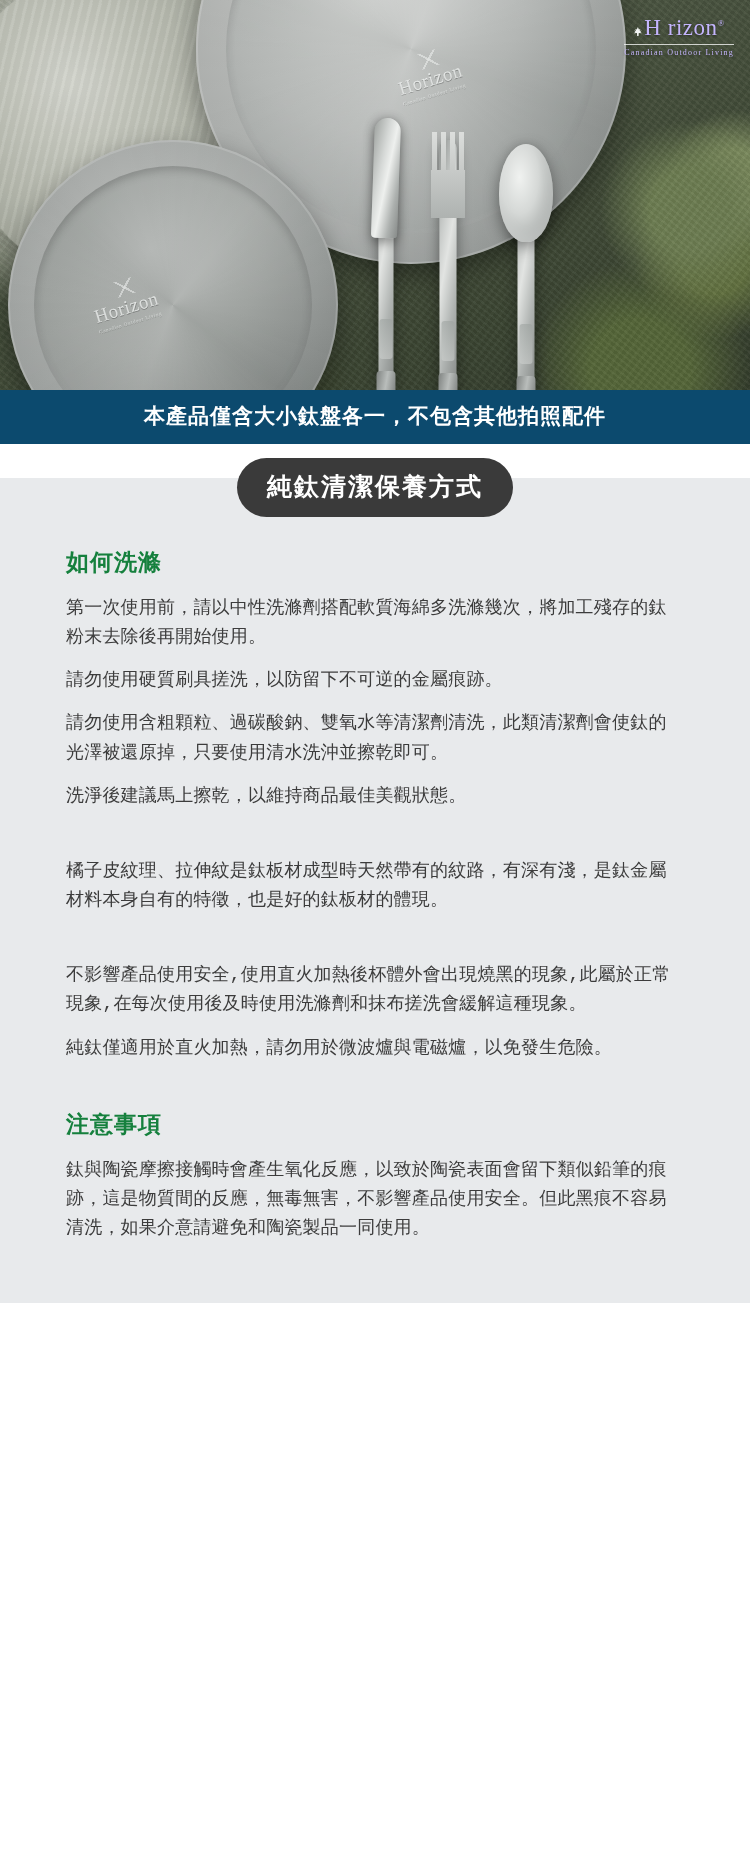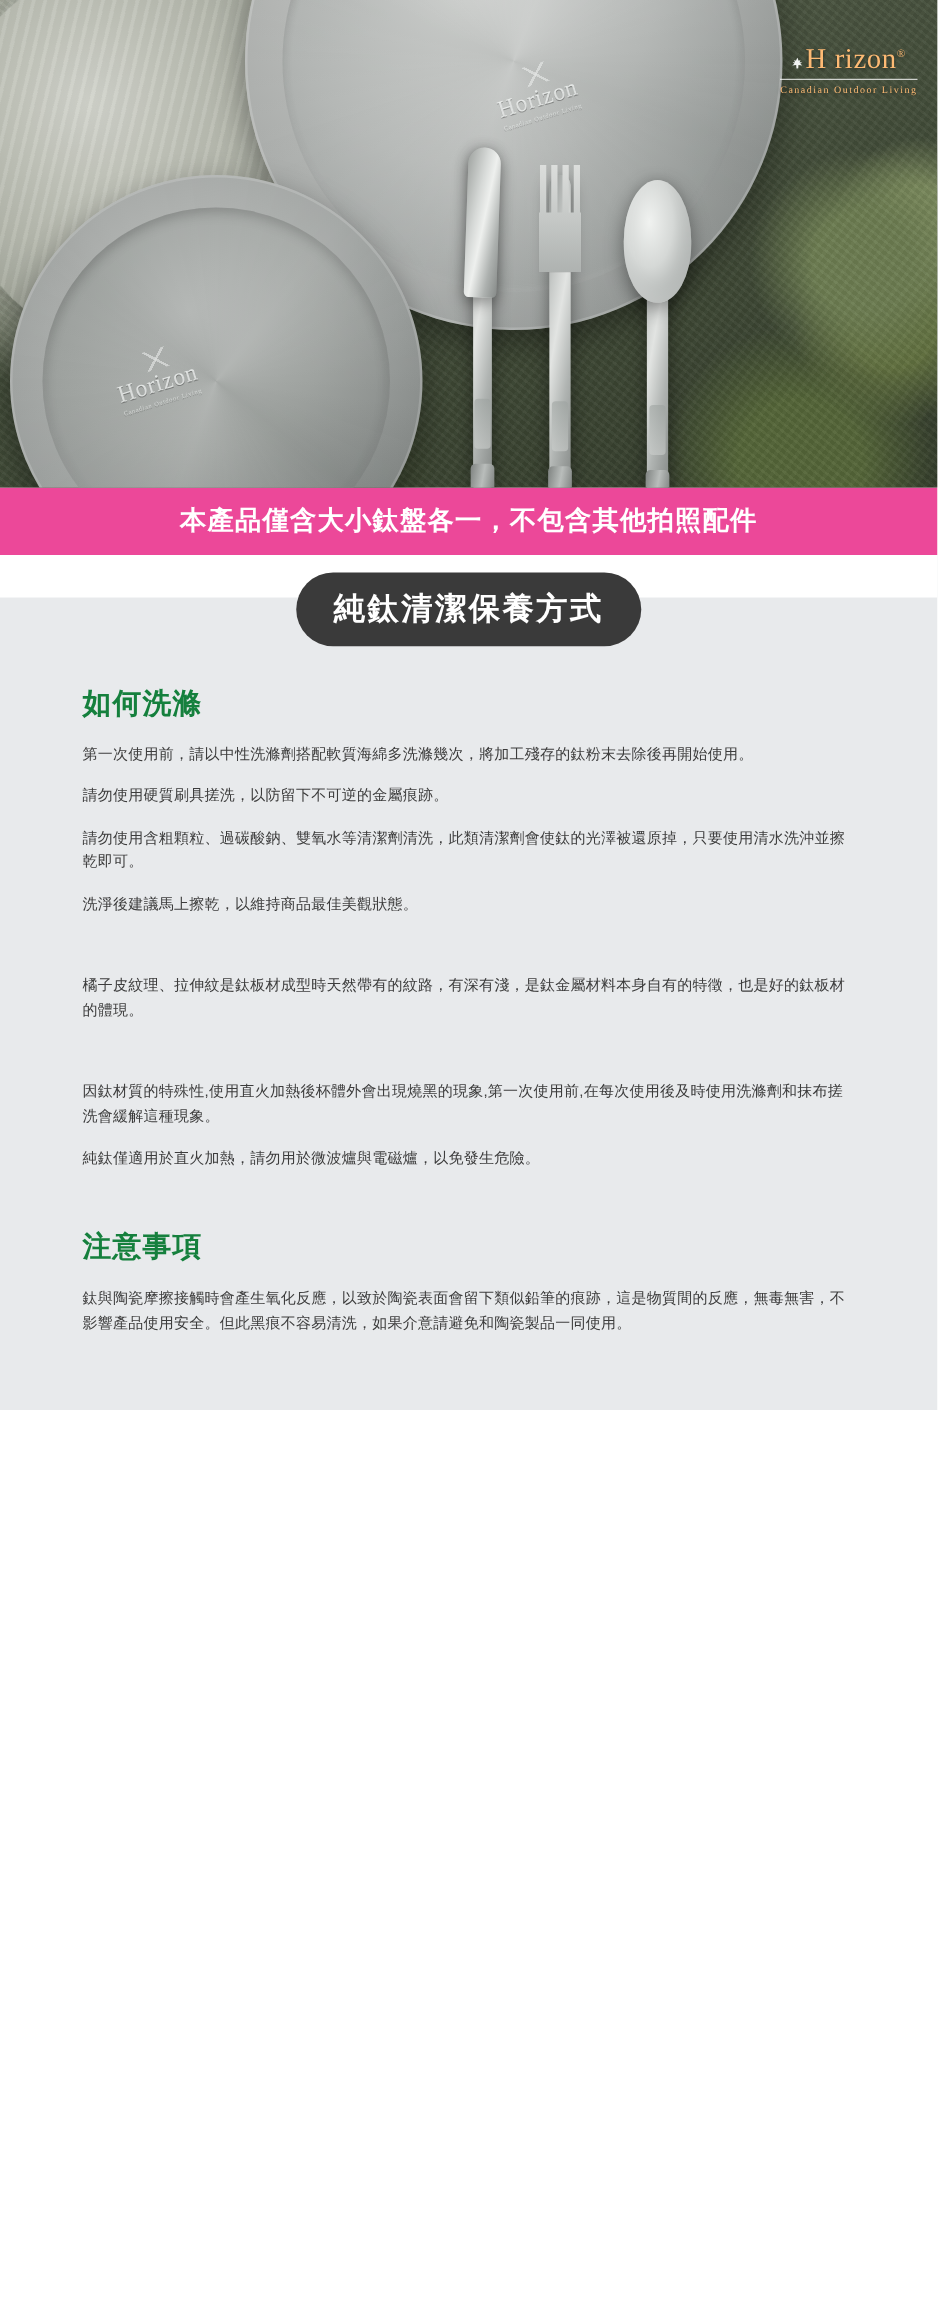--- a/index.html
+++ b/index.html
@@ -205,40 +205,40 @@
     position:absolute; left:50%; bottom:34px; transform:translateX(-50%);
     width: 13px; height: 40px;
     border-radius:3px;
     background: linear-gradient(#9aa09d,#cfd2d0);
     opacity:.55;
   }
 
   
   .brand-block {
     position:absolute;
-    right: 16px; top: 34px;
+    right: 16px; top: 15px;
     text-align: center;
-    color: #fdba74;
+    color: #c4b5fd;
     font-family: "Liberation Serif", "DejaVu Serif", serif;
     text-shadow: 0 1px 3px rgba(0,0,0,.5);
   }
   .brand-name { font-size: 23px; letter-spacing: .5px; }
   .brand-name .reg { font-size: 9px; vertical-align: super; }
   .brand-rule { height:1px; background: rgba(242,244,243,.8); margin: 3px 0 3px; }
   .brand-tag { font-size: 8px; letter-spacing: 1.2px; }
   .leaf {
     display:inline-block; width:9px; height:9px; margin:0 2px -1px 0;
     background:#f2f4f3;
     clip-path: polygon(50% 0%, 62% 28%, 78% 22%, 70% 44%, 92% 40%, 76% 56%, 96% 70%, 60% 66%, 58% 100%, 42% 100%, 40% 66%, 4% 70%, 24% 56%, 8% 40%, 30% 44%, 22% 22%, 38% 28%);
   }
 
   
   .caption-band {
     width: 750px;
-    background: #ec4899;
+    background: #0c4a6e;
     color: #ffffff;
     text-align: center;
     font-size: 21px;
     font-weight: bold;
     letter-spacing: 1px;
     padding: 12px 0 14px;
     box-sizing: border-box;
   }
 
   
@@ -268,25 +268,26 @@
   .sec { margin-bottom: 46px; }
   .sec:last-child { margin-bottom: 0; }
   .sec h2 {
     font-size: 23px;
     font-weight: bold;
     color: #15803d;
     margin: 0 0 16px 0;
     letter-spacing: 1px;
   }
   .sec p {
-    font-size: 12px;
+    font-size: 18px;
     line-height: 1.62;
     color: #3c3c3c;
     margin: 0 0 14px 0;
     letter-spacing: .2px;
+    font-family: Liberation Mono, monospace;
   }
   .sec p:last-child { margin-bottom: 0; }
 </style>
 </head>
 <body>
 
 <div class="page">
 
   <div class="hero">
     <div class="hero-bg"></div>
@@ -353,21 +354,21 @@
         <p>請勿使用硬質刷具搓洗，以防留下不可逆的金屬痕跡。</p>
         <p>請勿使用含粗顆粒、過碳酸鈉、雙氧水等清潔劑清洗，此類清潔劑會使鈦的光澤被還原掉，只要使用清水洗沖並擦乾即可。</p>
         <p>洗淨後建議馬上擦乾，以維持商品最佳美觀狀態。</p>
       </div>
 
       <div class="sec">
         <p>橘子皮紋理、拉伸紋是鈦板材成型時天然帶有的紋路，有深有淺，是鈦金屬材料本身自有的特徵，也是好的鈦板材的體現。</p>
       </div>
 
       <div class="sec">
-        <p>因鈦材質的特殊性,使用直火加熱後杯體外會出現燒黑的現象,第一次使用前,在每次使用後及時使用洗滌劑和抹布搓洗會緩解這種現象。</p>
+        <p>不影響產品使用安全,使用直火加熱後杯體外會出現燒黑的現象,此屬於正常現象,在每次使用後及時使用洗滌劑和抹布搓洗會緩解這種現象。</p>
         <p>純鈦僅適用於直火加熱，請勿用於微波爐與電磁爐，以免發生危險。</p>
       </div>
 
       <div class="sec">
         <h2>注意事項</h2>
         <p>鈦與陶瓷摩擦接觸時會產生氧化反應，以致於陶瓷表面會留下類似鉛筆的痕跡，這是物質間的反應，無毒無害，不影響產品使用安全。但此黑痕不容易清洗，如果介意請避免和陶瓷製品一同使用。</p>
       </div>
 
     </div>
   </div>

